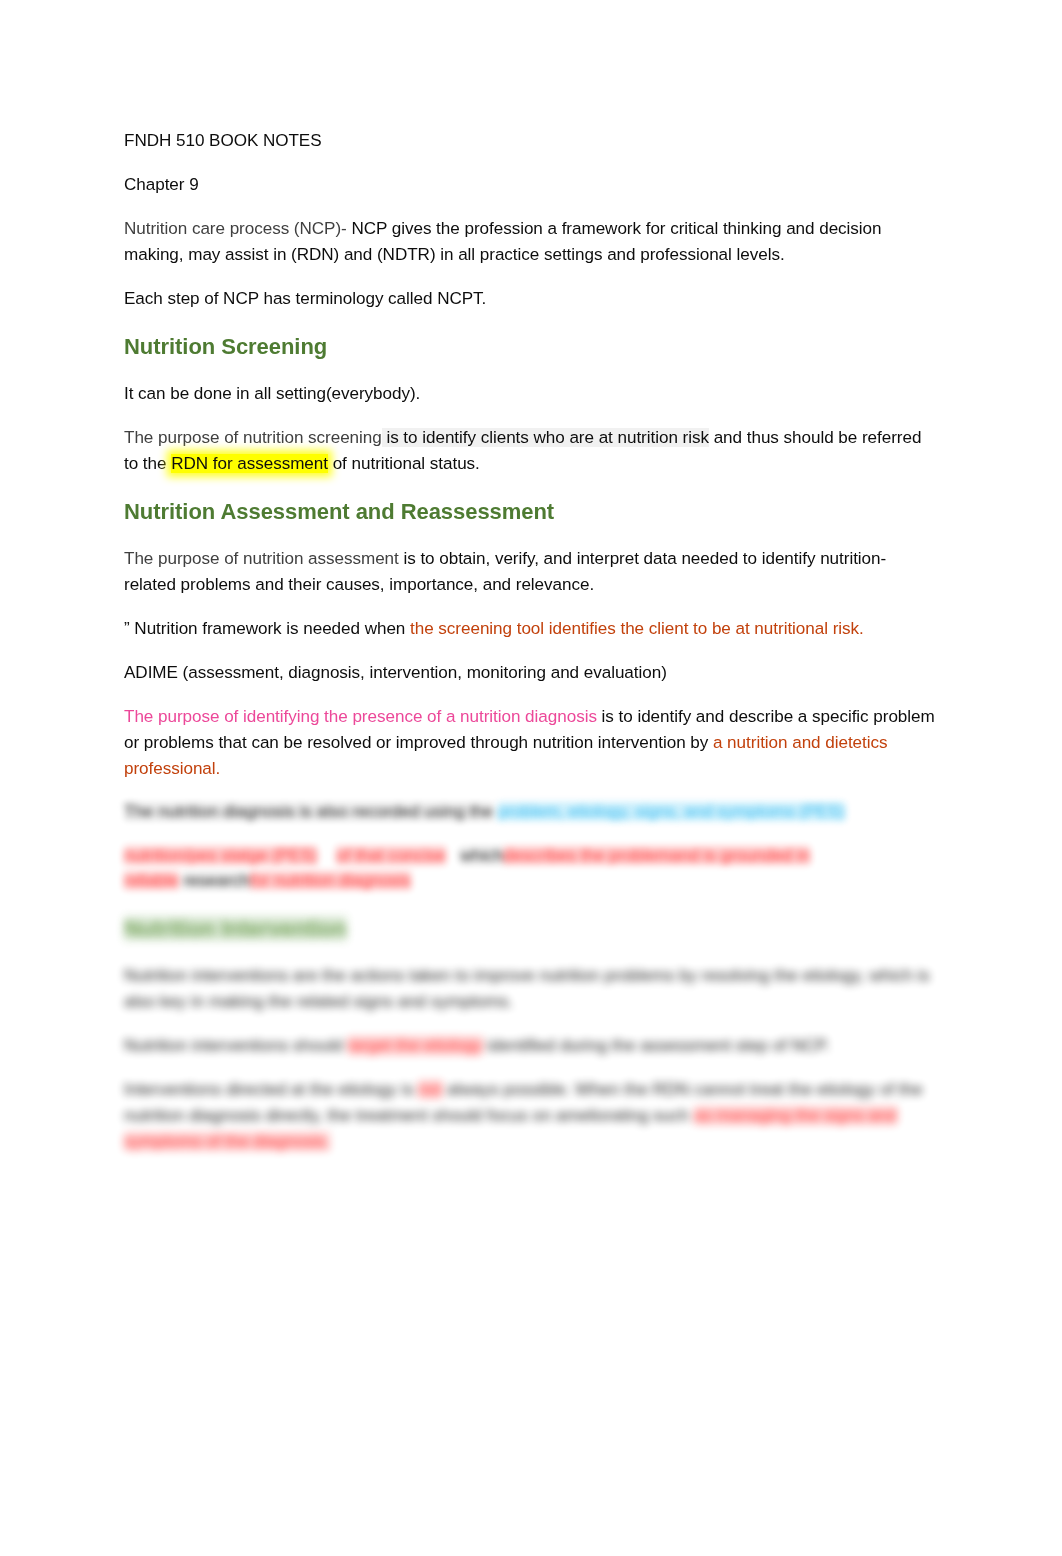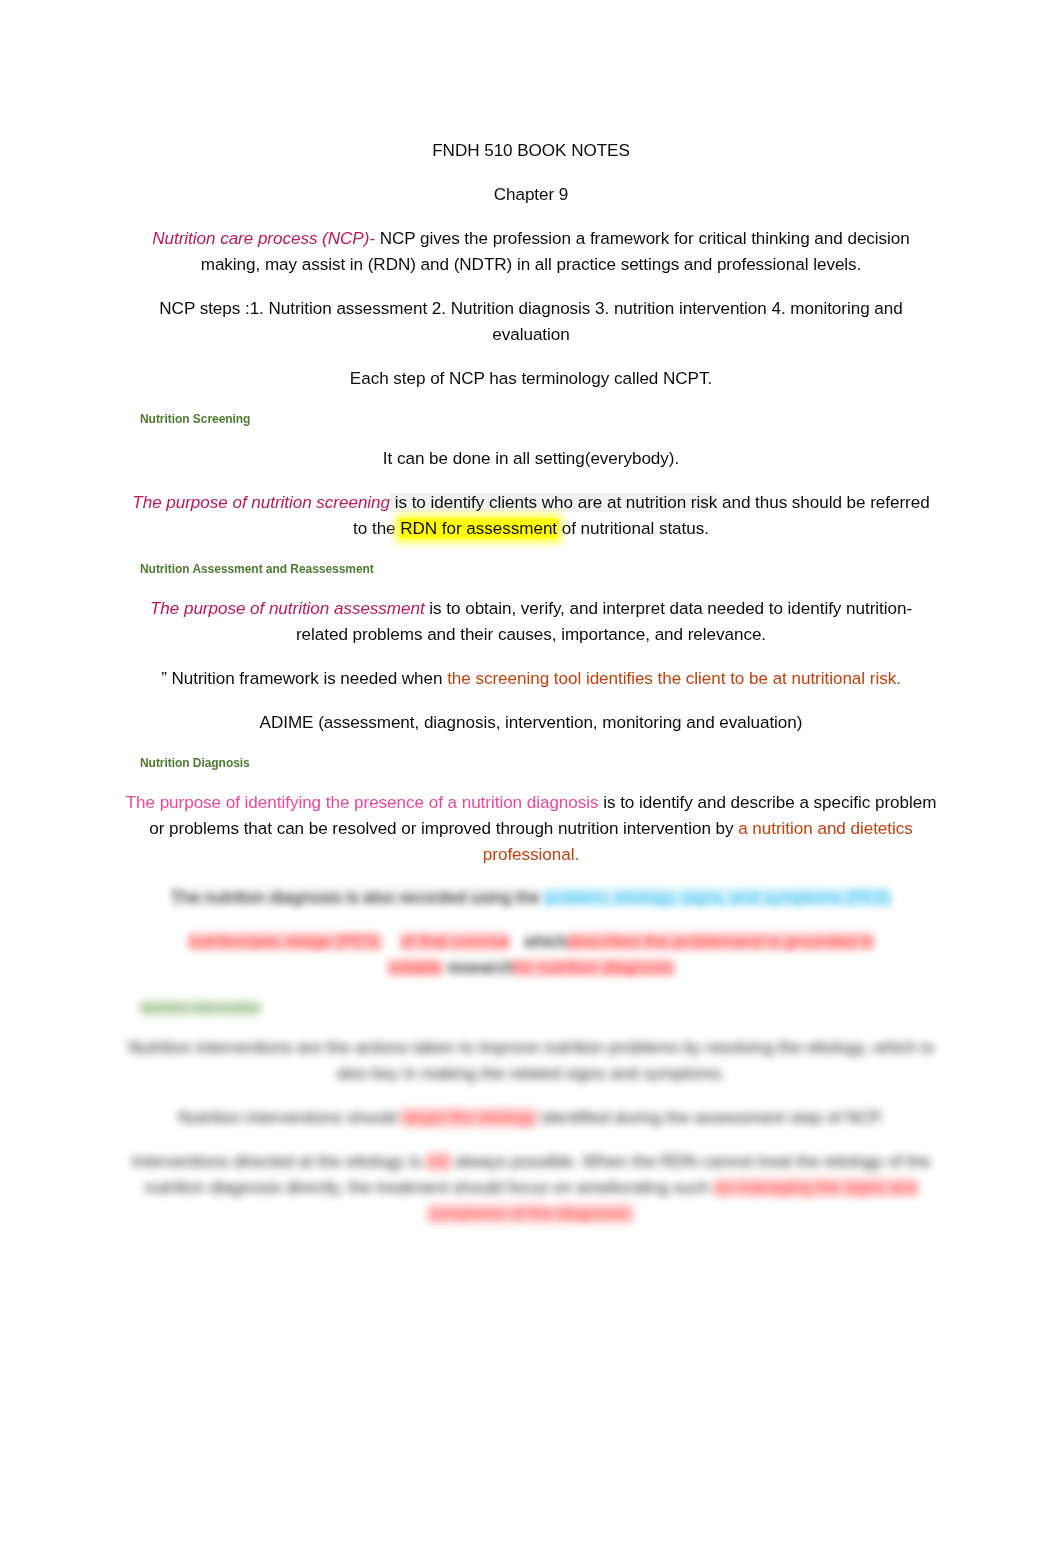--- a/index.html
+++ b/index.html
@@ -23,39 +23,38 @@
     height: 1556px;
     background: #ffffff;
   }
   .doc-body {
     position: absolute;
     left: 124px;
     top: 120px;
     width: 814px;
   }
   p.para {
-    margin: 18px 0 18px 0;
+    margin: 8px 0 18px 0;
     font-size: 17.1px;
     line-height: 1.52;
     color: #0d0d0d;
     letter-spacing: -0.05px;
-    text-align: center;
   }
   p.para.tight {
     margin-bottom: 17px;
   }
   h2.heading {
-    margin: 0 0 18px 16px;
-    font-size: 12px;
+    margin: 0 0 18px 0;
+    font-size: 22px;
     line-height: 1.5;
     font-weight: bold;
     color: #4e7b32;
     letter-spacing: -0.05px;
   }
-  .blue-muted { color: #be185d; font-style: italic; }
+  .blue-muted { color: #404040; }
   .blue-bright { color: #ec4899; }
   .red { color: #c2410c; }
   .hl-yellow {
     background: #ffff00;
     box-shadow: 0 0 9px 4px rgba(255,255,0,0.85);
   }
   .shade-gray {
     background: rgba(0,0,0,0.055);
   }
   
@@ -92,39 +91,37 @@
 
 <div class="page">
   <div class="doc-body">
 
     <p class="para"><span>FNDH 510 BOOK NOTES</span></p>
 
     <p class="para"><span>Chapter 9</span></p>
 
     <p class="para"><span class="blue-muted">Nutrition care process (NCP)-</span><span> NCP gives the profession a framework for critical thinking and decision making, may assist in (RDN) and (NDTR) in all practice settings and professional levels.</span></p>
 
-    <p class="para">NCP steps :1. Nutrition assessment 2. Nutrition diagnosis 3. nutrition intervention 4. monitoring and evaluation</p>
 
     <p class="para">Each step of NCP has terminology called NCPT.</p>
 
     <h2 class="heading">Nutrition Screening</h2>
 
     <p class="para">It can be done in all setting(everybody).</p>
 
     <p class="para"><span class="blue-muted">The purpose of nutrition screening</span><span class="shade-gray"> is to identify clients who are at nutrition risk</span><span> and thus should be referred to the </span><span class="hl-yellow">RDN for assessment</span><span> of nutritional status.</span></p>
 
     <h2 class="heading">Nutrition Assessment and Reassessment</h2>
 
     <p class="para"><span class="blue-muted">The purpose of nutrition assessment</span><span> is to obtain, verify, and interpret data needed to identify nutrition-related problems and their causes, importance, and relevance.</span></p>
 
     <p class="para"><span>” Nutrition framework is needed when </span><span class="red">the screening tool identifies the client to be at nutritional risk.</span></p>
 
     <p class="para">ADIME (assessment, diagnosis, intervention, monitoring and evaluation)</p>
 
-    <h2 class="heading">Nutrition Diagnosis</h2>
 
 
     <p class="para tight"><span class="blue-bright">The purpose of identifying the presence of a nutrition diagnosis</span><span> is to identify and describe a specific problem or problems that can be resolved or improved through nutrition intervention by </span><span class="red">a nutrition and dietetics professional.</span></p>
 
     <div class="blurred">
       <p class="para"><span class="hl-gray">The nutrition diagnosis is also recorded using the</span><span>&nbsp;</span><span class="hl-blue">problem, etiology, signs, and symptoms (PES)</span></p>
 
       <p class="para"><span class="hl-red">nutrition/pes statge (PES)</span><span>&nbsp;&nbsp;&nbsp;&nbsp;</span><span class="hl-red">of that concise</span><span>&nbsp;&nbsp;&nbsp;</span><span class="hl-gray">which</span><span class="hl-red">describes the problem</span><span class="hl-red">and is grounded in reliable</span><span>&nbsp;</span><span class="hl-gray">research</span><span class="hl-red">for nutrition diagnosis</span></p>
     </div>
 

